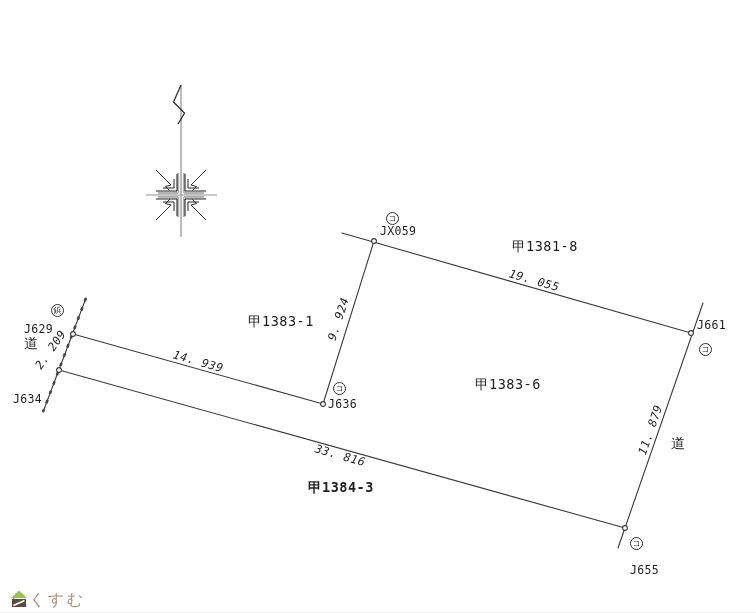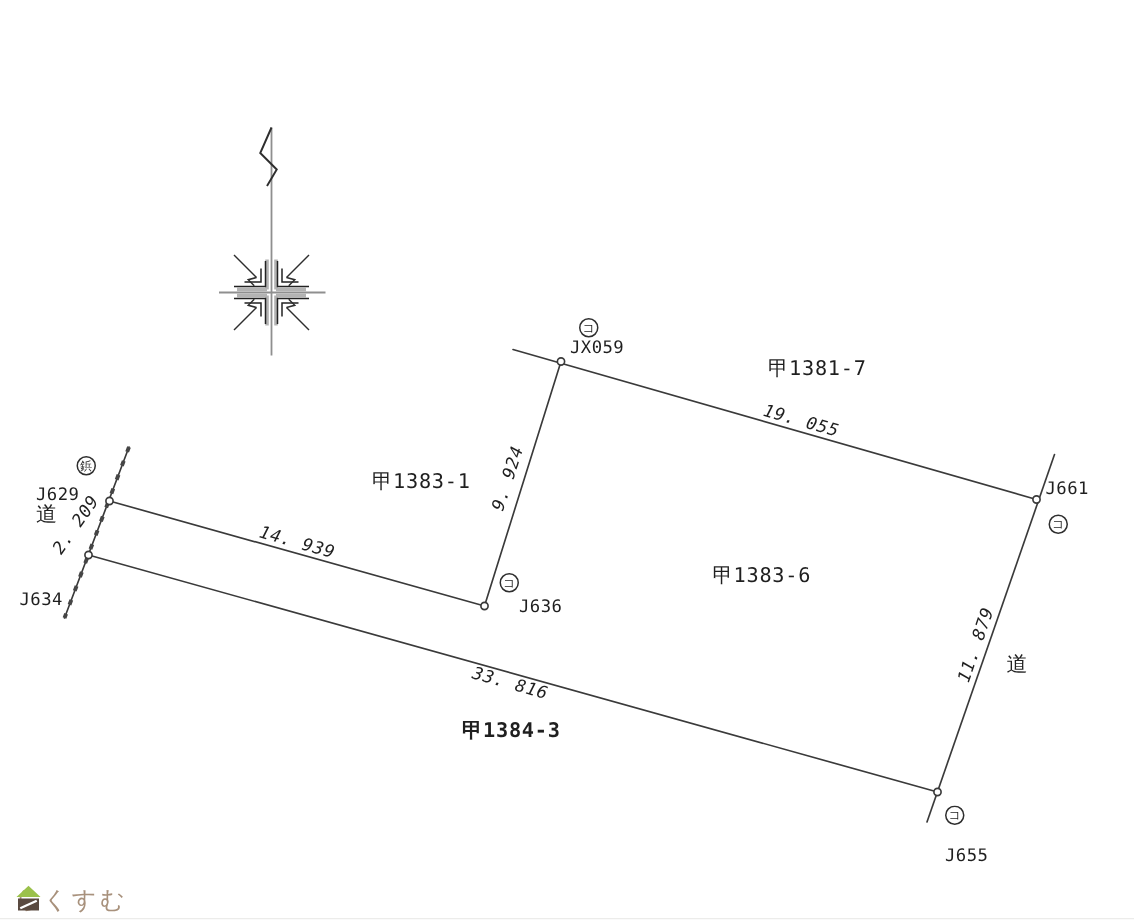--- a/index.html
+++ b/index.html
@@ -95,31 +95,31 @@
       <circle cx="374" cy="241" r="2.4"></circle>
       <circle cx="73" cy="334" r="2.4"></circle>
       <circle cx="59" cy="370" r="2.4"></circle>
       <circle cx="323" cy="404" r="2.4"></circle>
       <circle cx="691" cy="333" r="2.4"></circle>
       <circle cx="625" cy="528" r="2.4"></circle>
     </g>
   </svg>
 
   <div class="lbl parcel-lbl" style="left:248px;top:315px;">甲1383-1</div>
-  <div class="lbl parcel-lbl" style="left:512px;top:240px;">甲1381-7</div>
+  <div class="lbl parcel-lbl" style="left:512px;top:240px;">甲1381-8</div>
   <div class="lbl parcel-lbl" style="left:475px;top:378px;">甲1383-6</div>
   <div class="lbl parcel-lbl" style="left:308px;top:481px;font-weight:bold;">甲1384-3</div>
 
   <div class="lbl road-lbl" style="left:24px;top:336px;">道</div>
   <div class="lbl road-lbl" style="left:671px;top:436px;">道</div>
 
   <div class="lbl pt-lbl" style="left:380px;top:226px;">JX059</div>
   <div class="lbl pt-lbl" style="left:24px;top:324px;">J629</div>
   <div class="lbl pt-lbl" style="left:13px;top:366px;margin-top:28px;">J634</div>
-  <div class="lbl pt-lbl" style="left:346px;top:399px;">J636</div>
+  <div class="lbl pt-lbl" style="left:328px;top:399px;">J636</div>
   <div class="lbl pt-lbl" style="left:697px;top:320px;">J661</div>
   <div class="lbl pt-lbl" style="left:630px;top:524px;margin-top:41px;">J655</div>
 
   <div class="csym" style="left:386px;top:212px;">コ</div>
   <div class="csym" style="left:51px;top:304px;">鋲</div>
   <div class="csym" style="left:333px;top:382px;">コ</div>
   <div class="csym" style="left:699px;top:343px;">コ</div>
   <div class="clipwrap" style="left:629px;top:537px;width:16px;height:13px;">
     <div class="csym" style="left:1px;top:0;">コ</div>
   </div>

